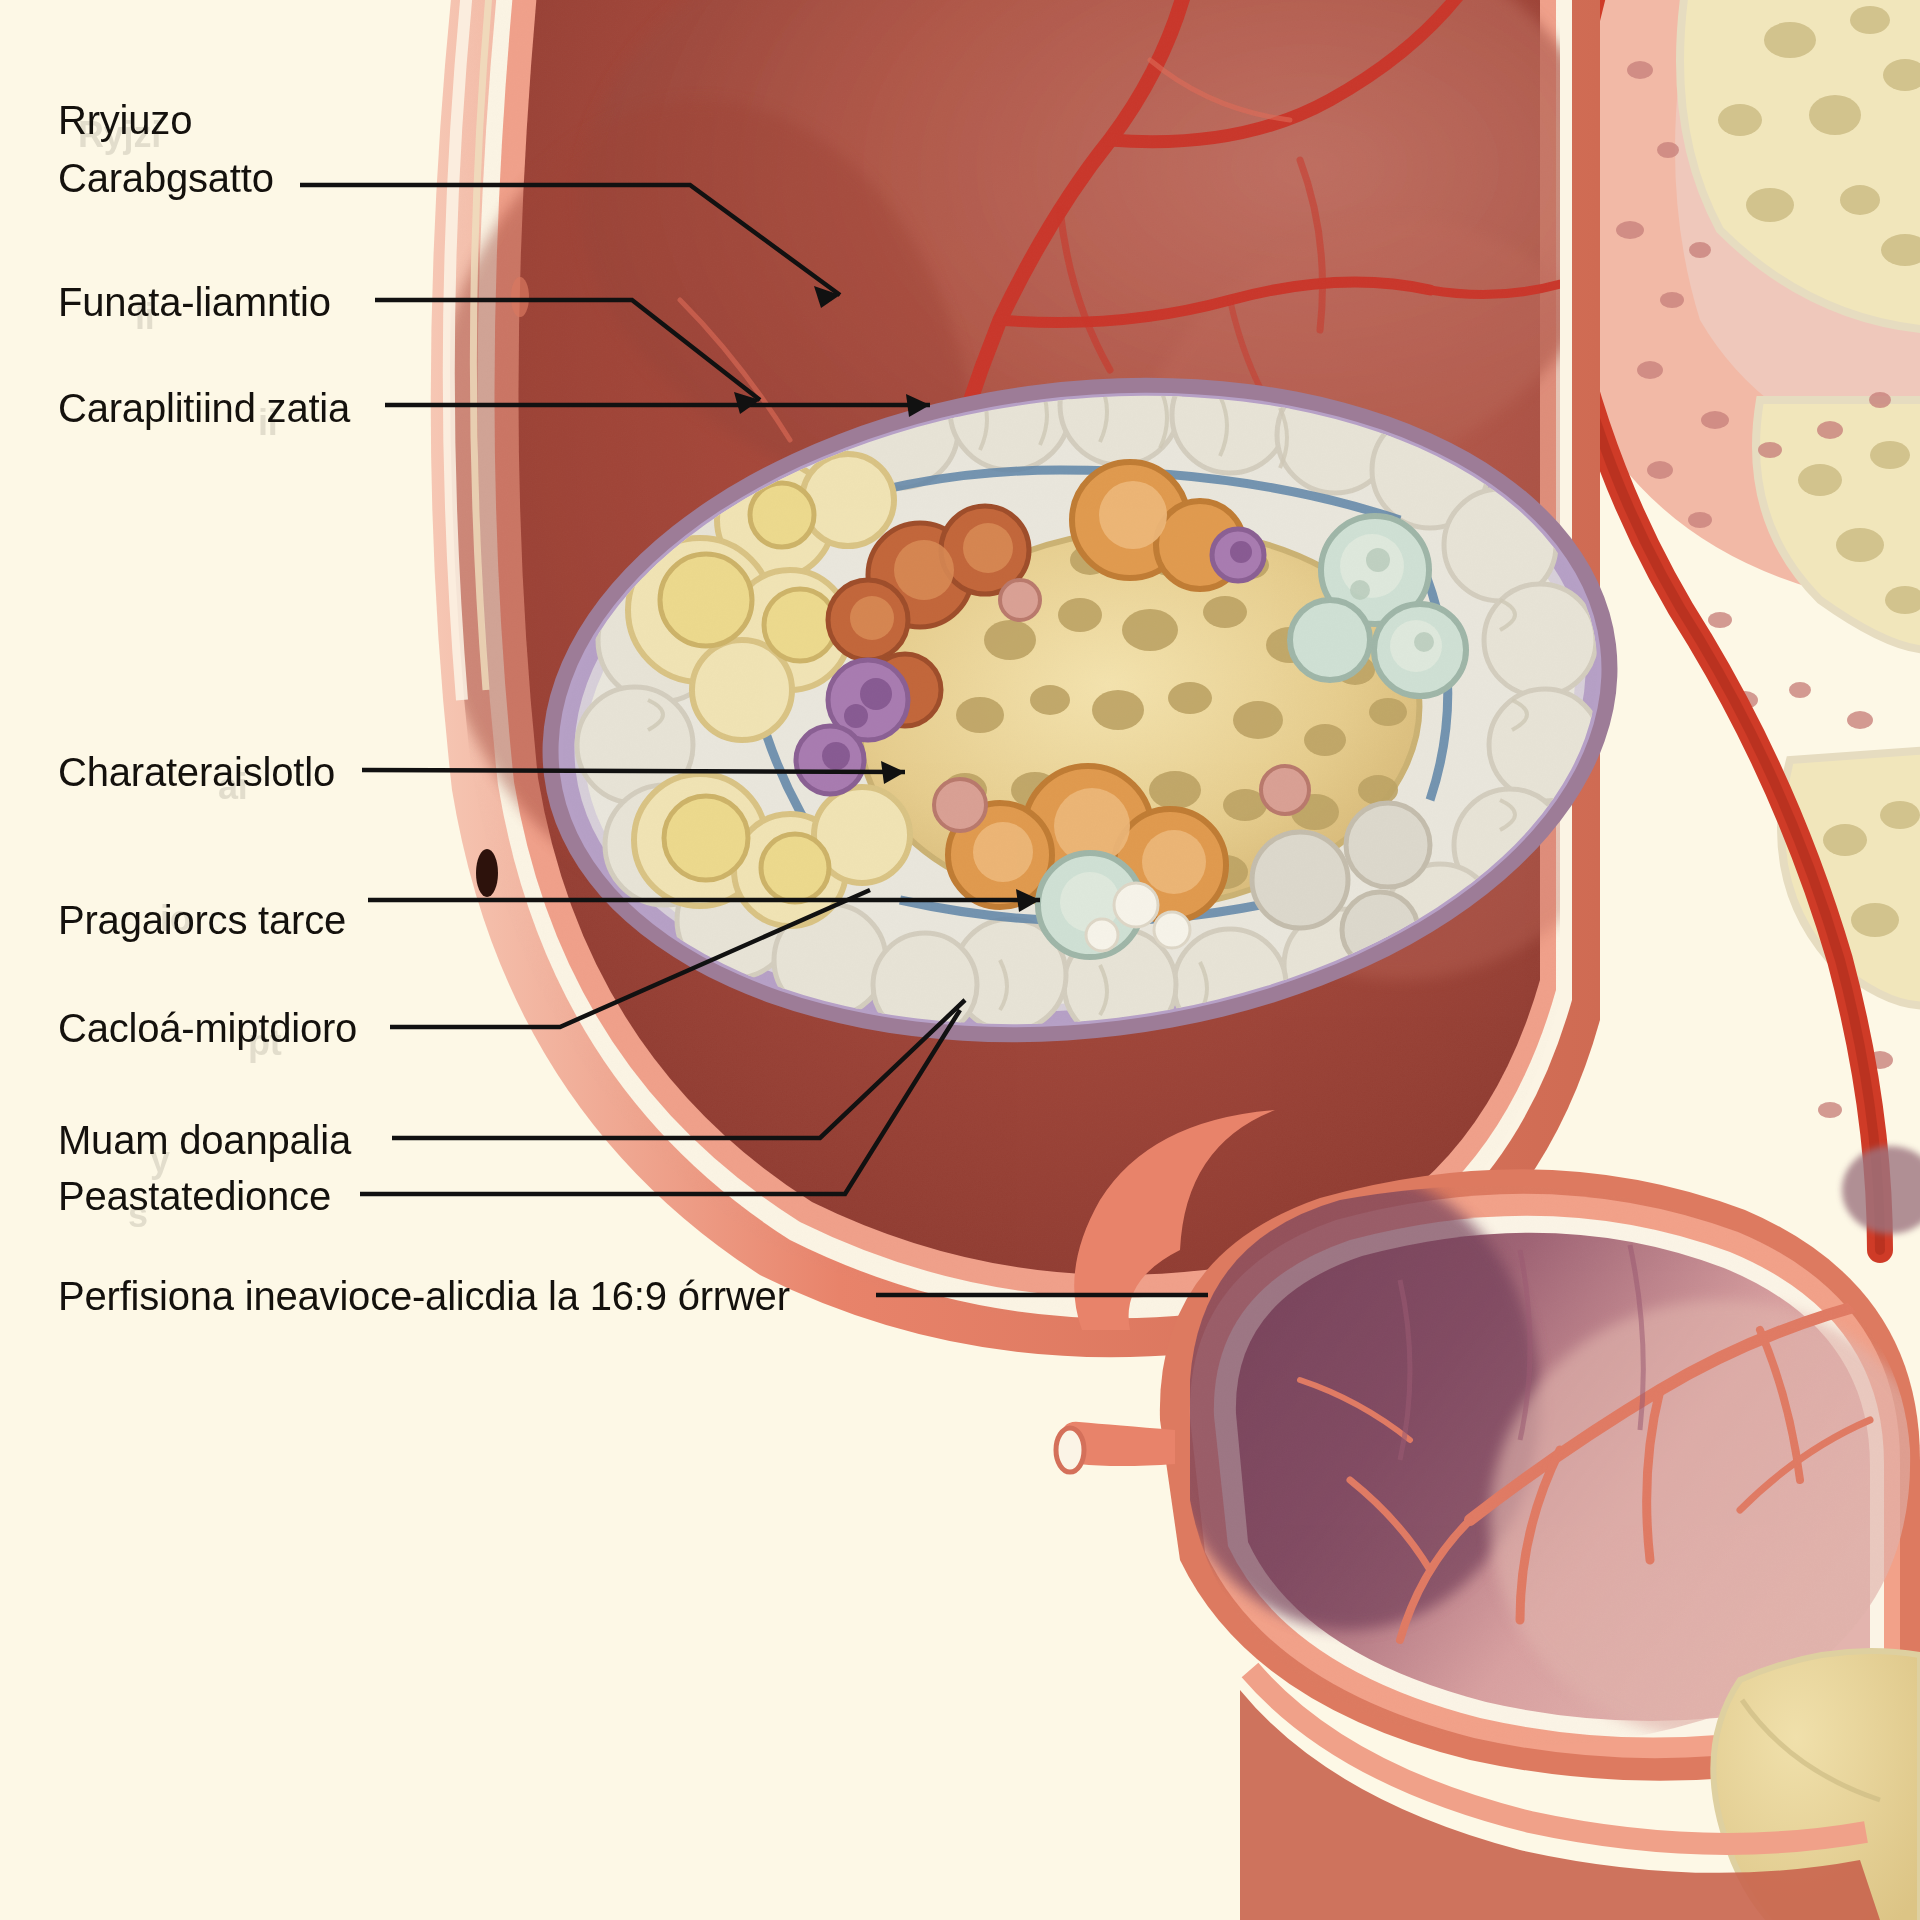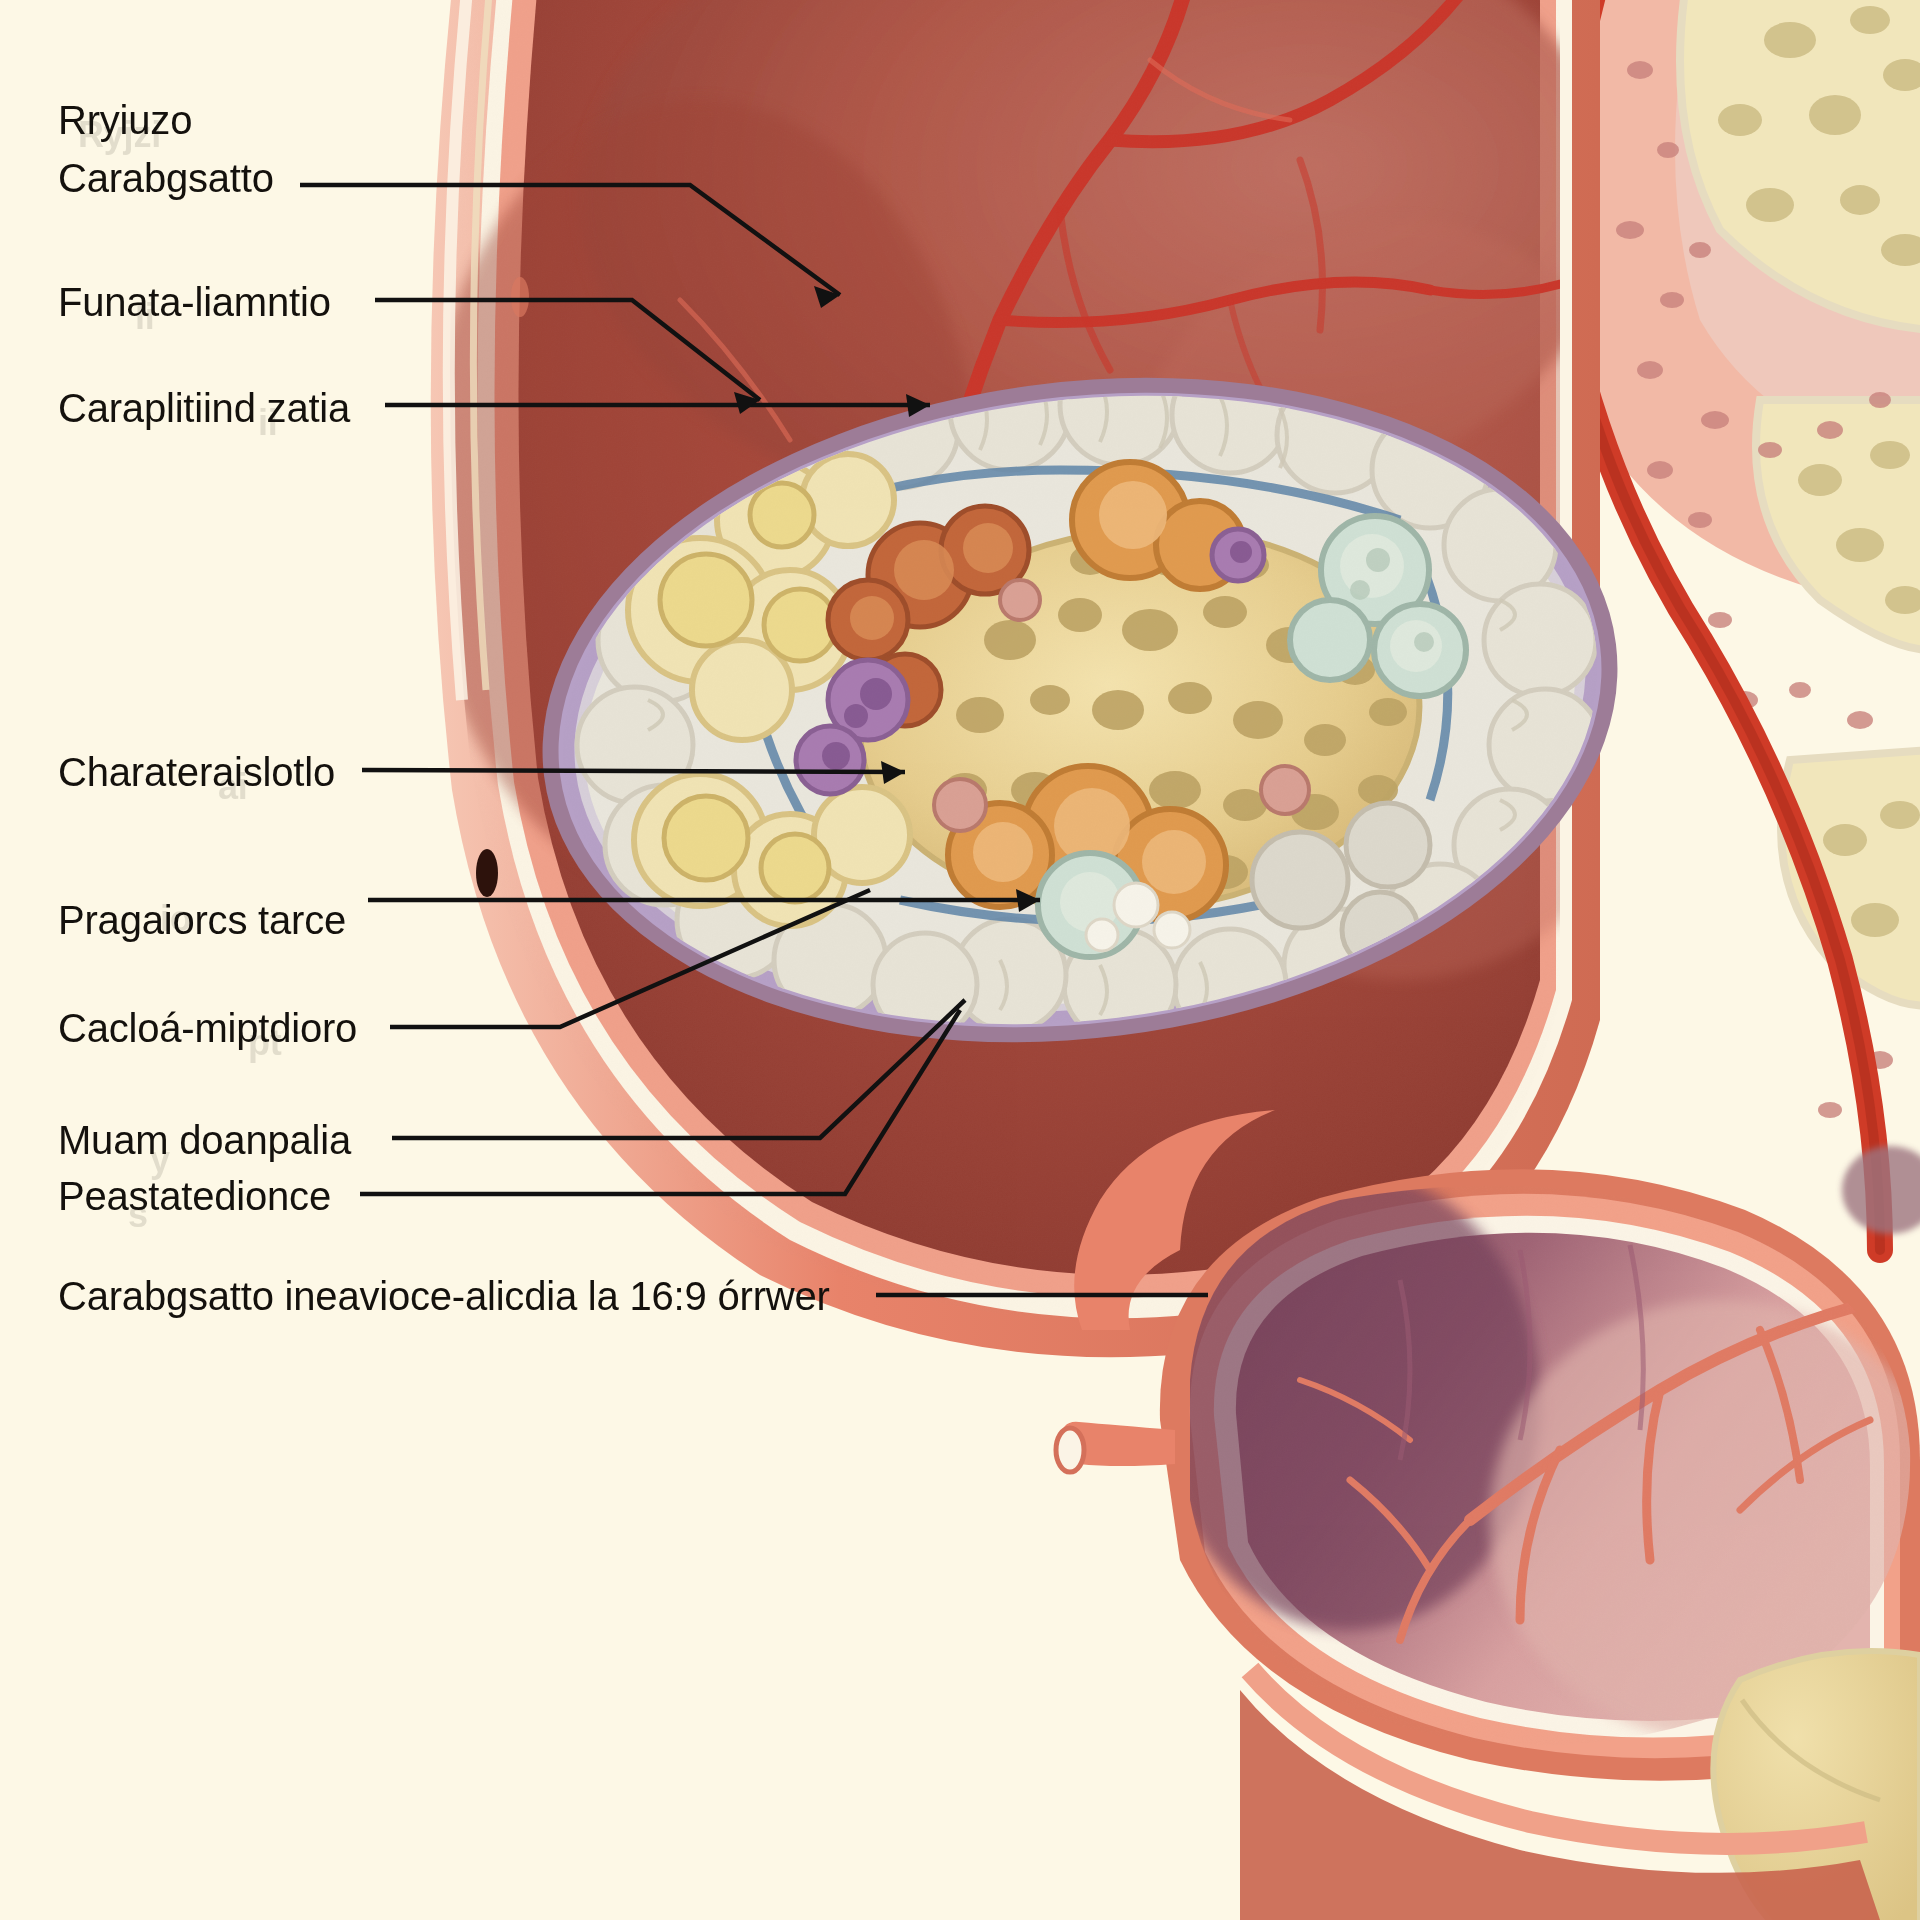--- a/index.html
+++ b/index.html
@@ -481,16 +481,16 @@
 
     <div class="ghost" style="left:248px;top:1008px;">pt</div>
     <div class="lbl reg" style="left:58px;top:1008px;">Cacloá-miptdioro</div>
 
     <div class="ghost" style="left:150px;top:1125px;">y</div>
     <div class="lbl reg" style="left:58px;top:1120px;">Muam doanpalia</div>
 
     <div class="ghost" style="left:128px;top:1180px;">s</div>
     <div class="lbl reg" style="left:58px;top:1176px;">Peastatedionce</div>
 
-    <div class="lbl reg" style="left:58px;top:1276px;">Carabgsatto ineavioce-alicdia la 16:9 órrwer</div>
+    <div class="lbl reg" style="left:58px;top:1276px;">Perfisiona ineavioce-alicdia la 16:9 órrwer</div>
 
   </div>
 </div>
 
 </body></html>

